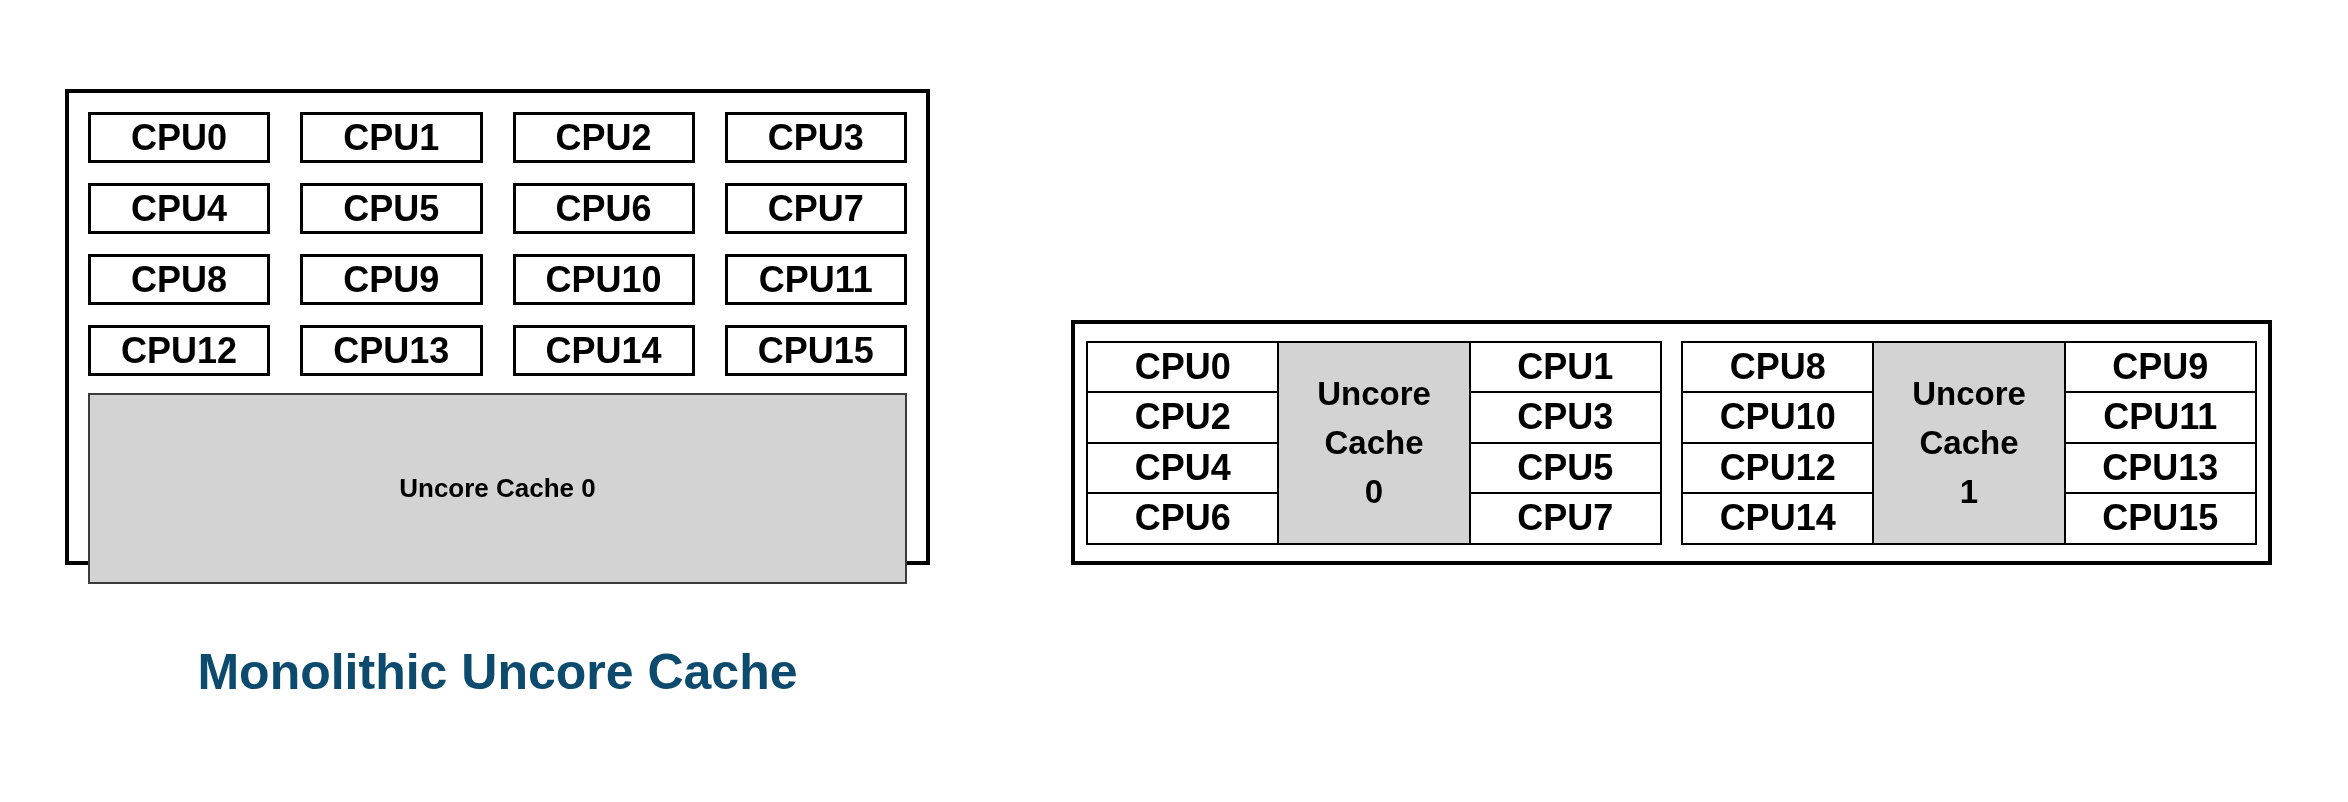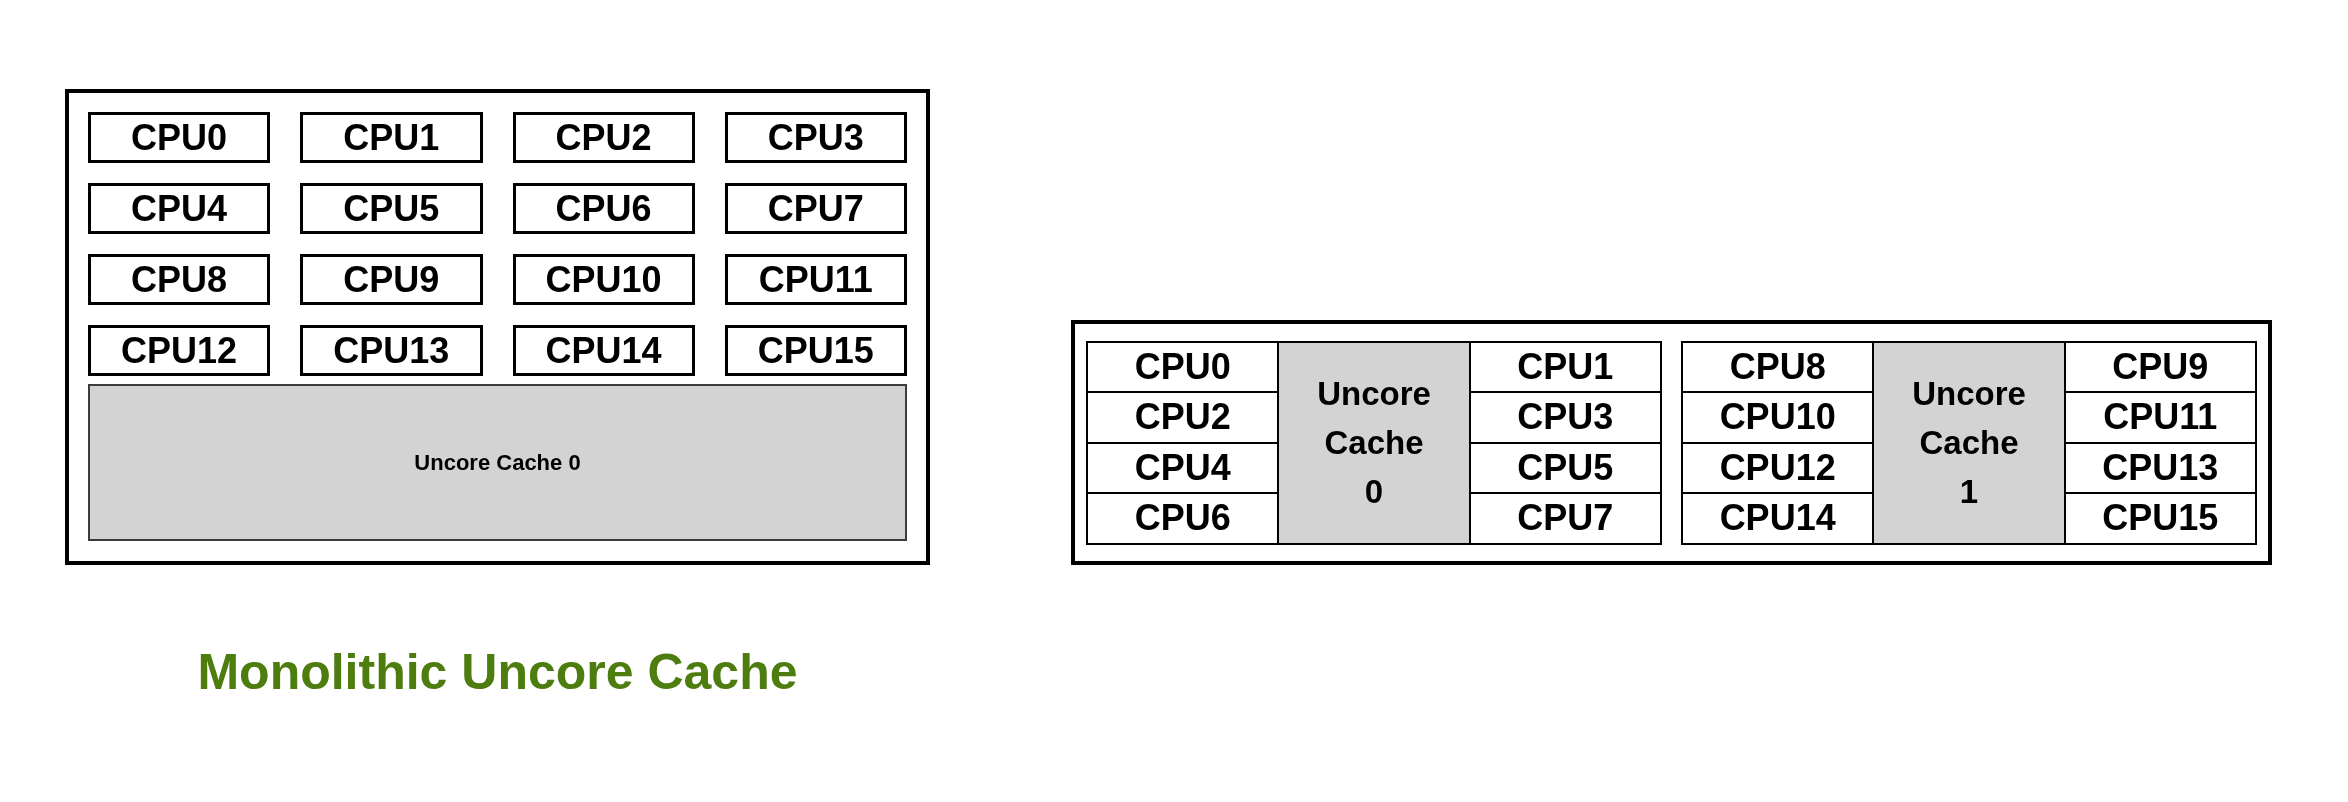--- a/index.html
+++ b/index.html
@@ -41,30 +41,30 @@
     background: #fff;
     display: flex;
     align-items: center;
     justify-content: center;
     font-weight: bold;
     font-size: 36px;
     color: #000;
     letter-spacing: 0px;
   }
   .mono-uncore {
-    margin-top: 8px;
-    height: 157px;
+    margin-top: 17px;
+    height: 191px;
     background: #d3d3d3;
     border: 2px solid #3c3c3c;
     box-sizing: border-box;
     display: flex;
     align-items: center;
     justify-content: center;
     font-weight: bold;
-    font-size: 22px;
+    font-size: 26px;
     color: #000;
   }
 
   
   .split-box {
     position: absolute;
     left: 1071px;
     top: 320px;
     width: 1201px;
     height: 245px;
@@ -113,21 +113,21 @@
   .col-left  { grid-column: 1; }
   .col-right { grid-column: 3; }
 
   
   .caption {
     position: absolute;
     text-align: center;
     font-weight: bold;
     font-size: 50px;
     line-height: 56px;
-    color: #4d7c0f;
+    color: #0c4a6e;
     white-space: nowrap;
   }
   .caption-left  { left: 65px;   top: 644px; width: 865px;  }
   .caption-right { left: 1071px; top: 644px; width: 1201px; }
 </style>
 </head>
 <body>
 
 <div class="canvas">
 

